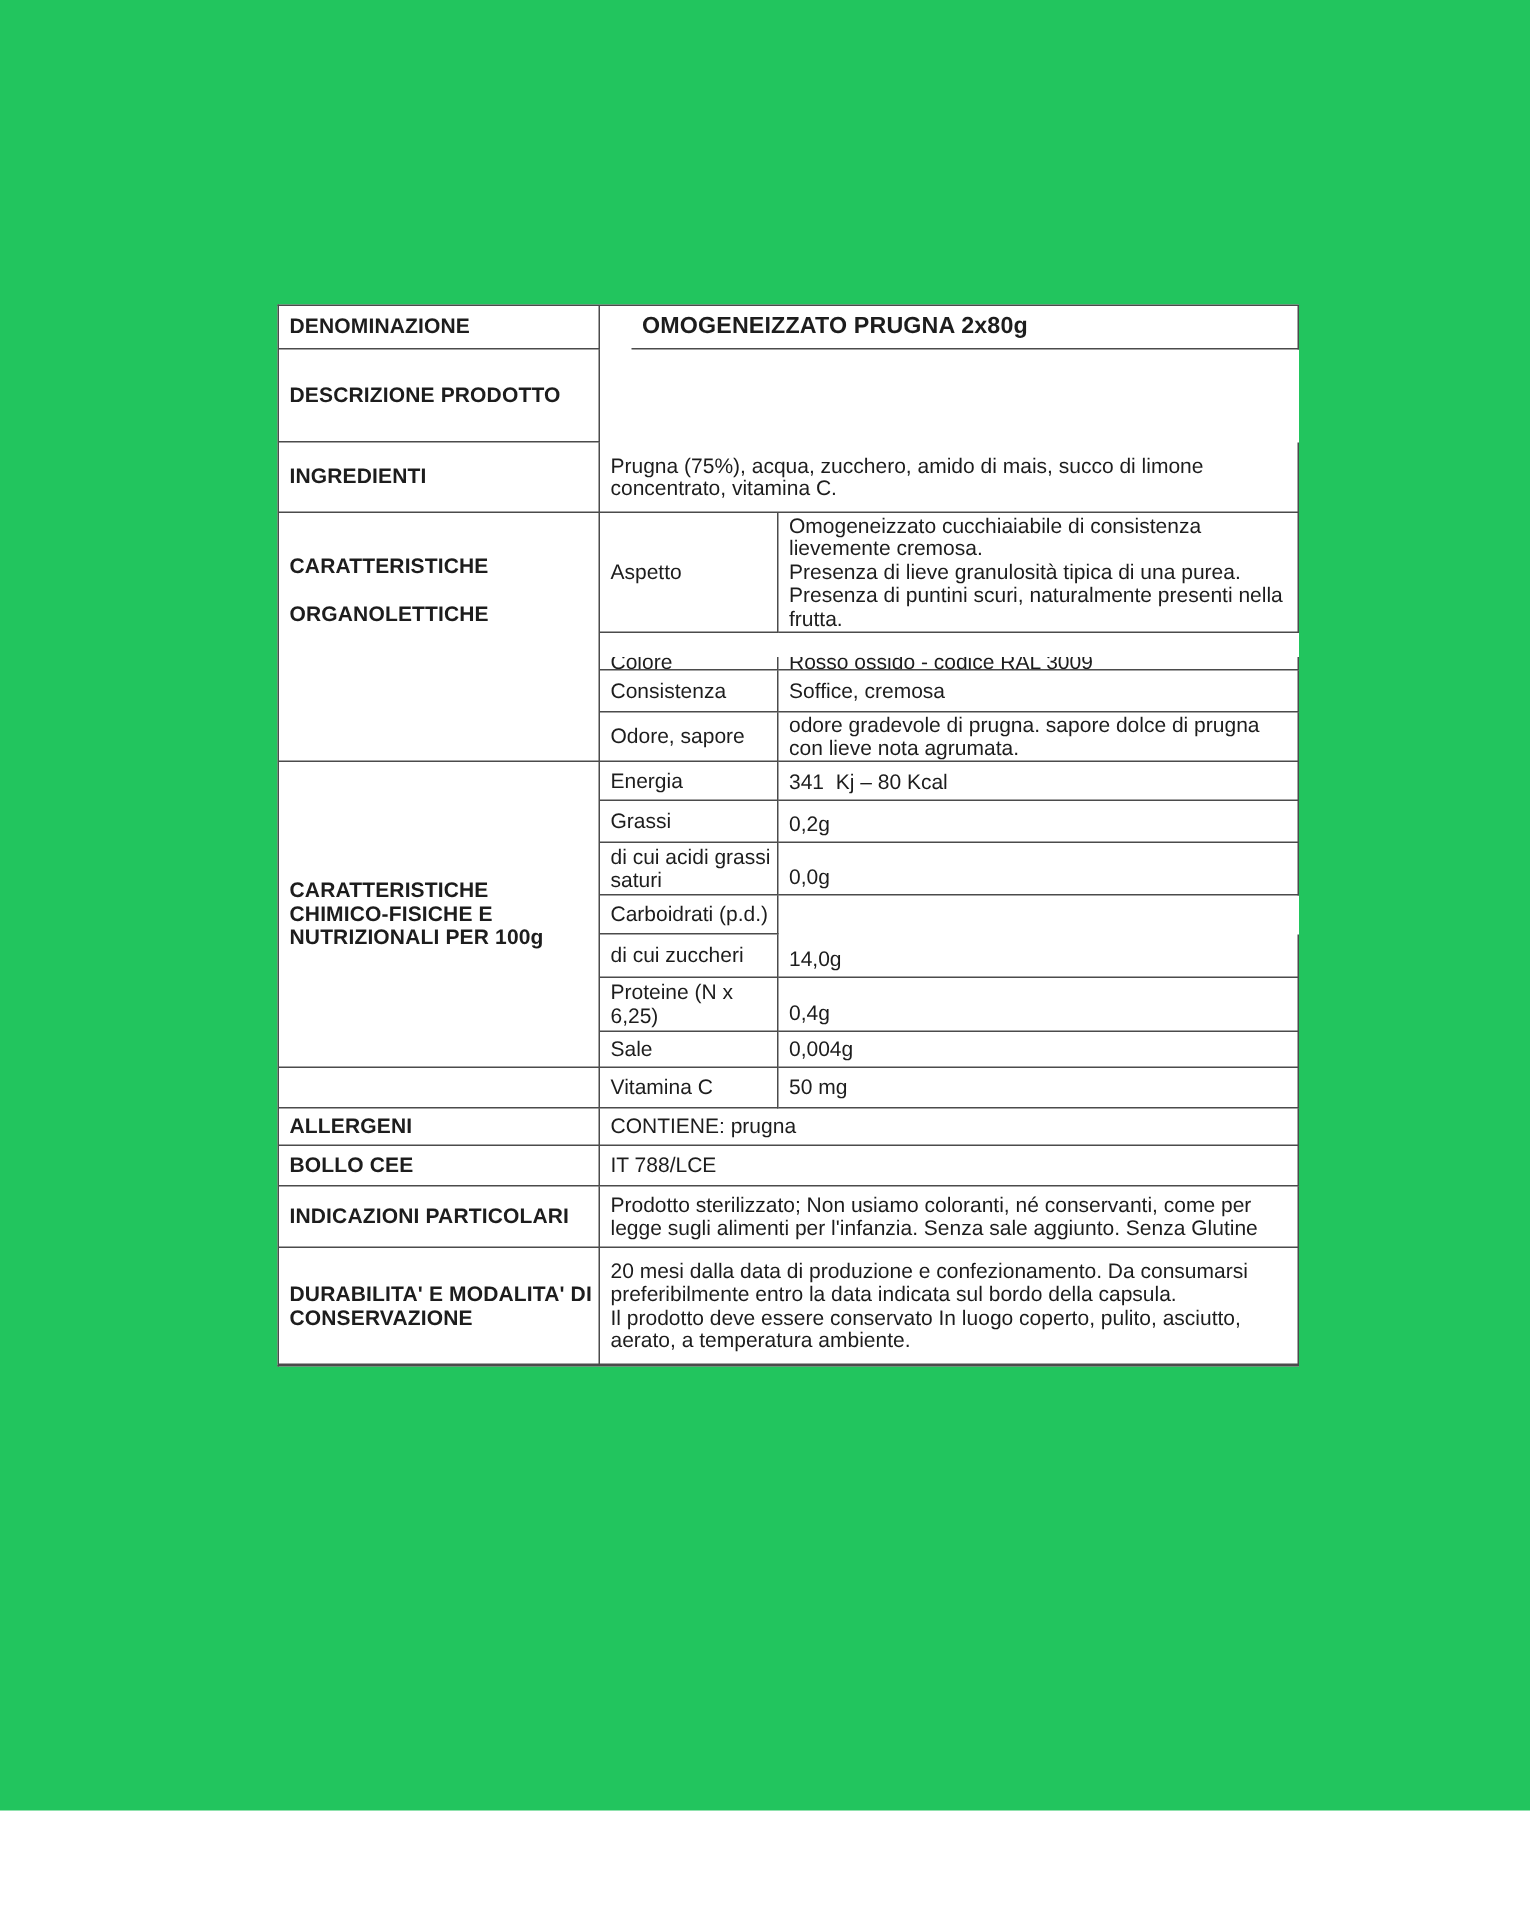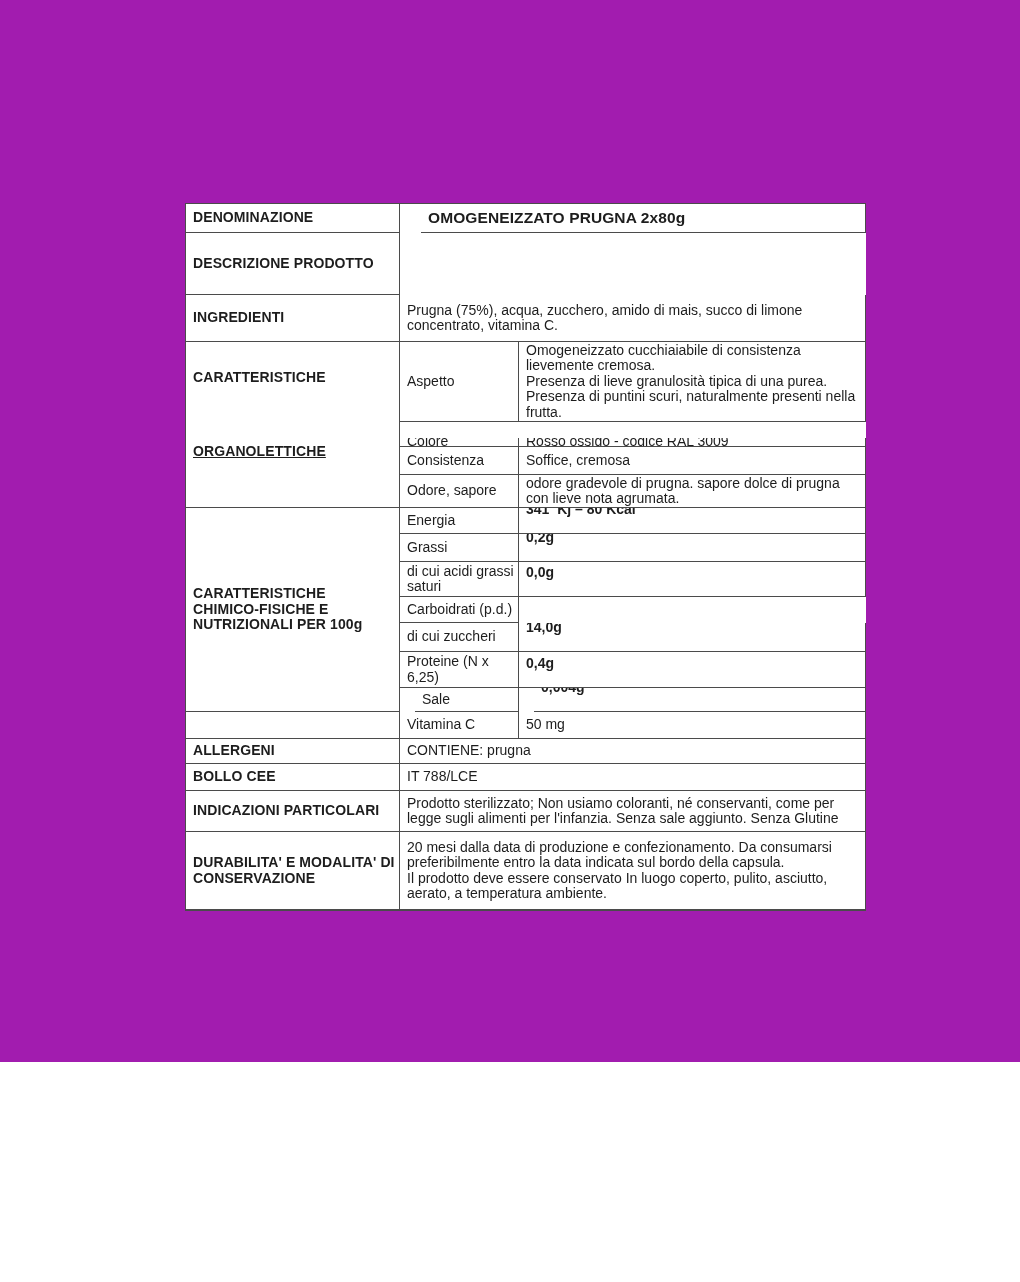--- a/index.html
+++ b/index.html
@@ -9,22 +9,22 @@
     width: 1020px;
     height: 1282px;
     position: relative;
     font-family: "Liberation Sans", "DejaVu Sans", sans-serif;
     color: #1d1d1d;
     -webkit-font-smoothing: antialiased;
   }
   .page {
     position: absolute;
     left: 0; top: 0;
-    width: 1020px; height: 1062px;
-    background: #a21caf;
+    width: 1020px; height: 1207px;
+    background: #22c55e;
   }
   .tbl {
     position: absolute;
     left: 185px;
     top: 203px;
     width: 680px;
     display: grid;
     grid-template-columns: 214px 119px 347px;
     grid-template-rows: 29px 62px 47px 80px 25px 28px 33px 26px 28px 35px 26px 29px 36px 24px 27px 25px 27px 41px 78px;
     border-top: 1px solid #4b4b4b;
@@ -43,33 +43,33 @@
     justify-content: center;
     font-size: 14px;
     line-height: 15.5px;
     white-space: pre-wrap;
     overflow: hidden;
   }
   .lbl { font-weight: bold; padding-right: 2px; letter-spacing: 0.1px; }
   .sub { padding-right: 2px; }
   .b { font-weight: bold; }
   .head-val { font-weight: bold; font-size: 15.5px; letter-spacing: 0.1px; margin-left: 21px; }
-  .v-bottom { justify-content: flex-end; padding-bottom: 16px; font-weight: bold; }
+  .v-bottom { justify-content: flex-end; padding-bottom: 4px; }
   .org-label { grid-row: 4 / 8; justify-content: flex-start; padding-top: 28px; }
-  .org-label .line2 { margin-top: 58px; text-decoration: underline; }
+  .org-label .line2 { margin-top: 16px; }
   .chim-label { grid-row: 8 / 15; }
   .c1 { grid-column: 1; }
   .c2 { grid-column: 2; }
   .c3 { grid-column: 3; }
   .c23 { grid-column: 2 / 4; }
   .r1 { grid-row: 1; } .r2 { grid-row: 2; } .r3 { grid-row: 3; }
   .r4 { grid-row: 4; } .r5 { grid-row: 5; margin-top: 16px; } .r6 { grid-row: 6; }
   .r7 { grid-row: 7; } .r8 { grid-row: 8; } .r9 { grid-row: 9; }
   .r10 { grid-row: 10; } .r11 { grid-row: 11; } .r12 { grid-row: 12; }
-  .r13 { grid-row: 13; } .r14 { grid-row: 14; margin-left: 15px; } .r15 { grid-row: 15; }
+  .r13 { grid-row: 13; } .r14 { grid-row: 14; } .r15 { grid-row: 15; }
   .r16 { grid-row: 16; } .r17 { grid-row: 17; } .r18 { grid-row: 18; }
   .r19 { grid-row: 19; }
 </style>
 </head>
 <body>
 
 <div class="page">
   <div class="tbl">
 
     <div class="cell lbl c1 r1"><span>DENOMINAZIONE</span></div>

